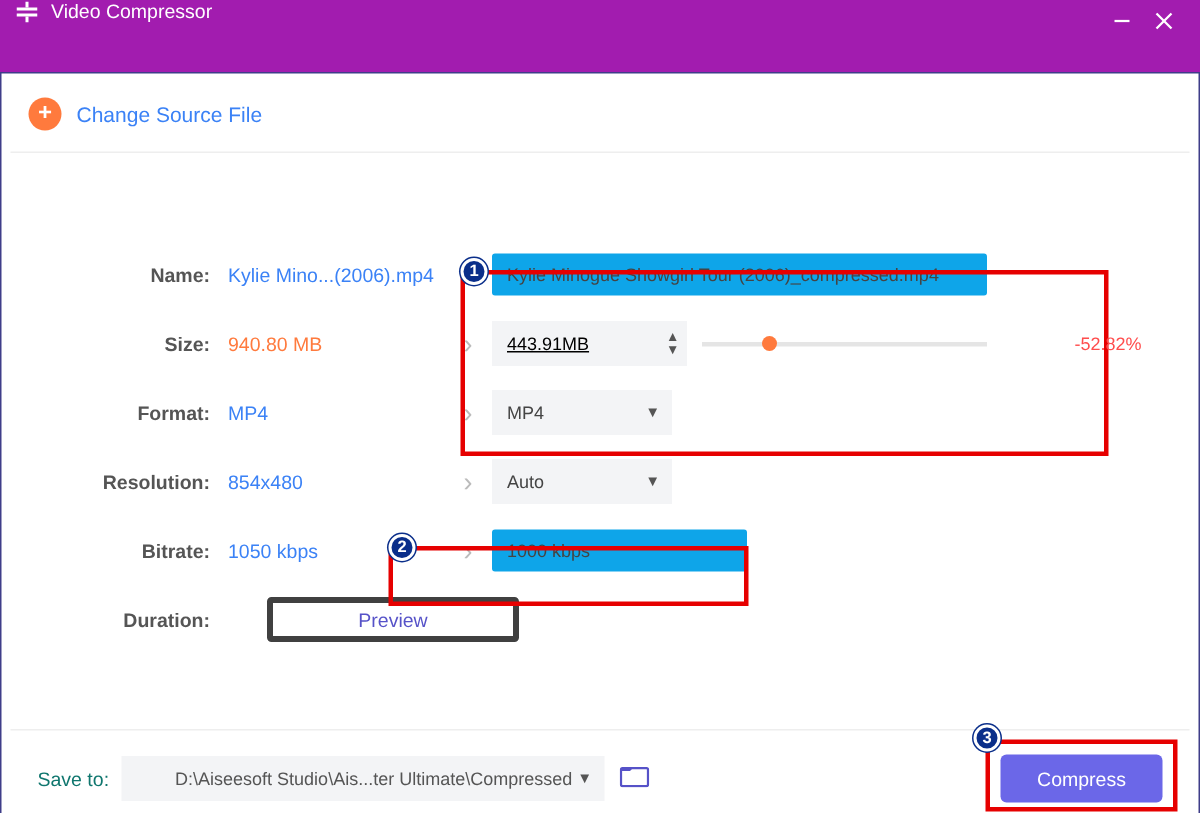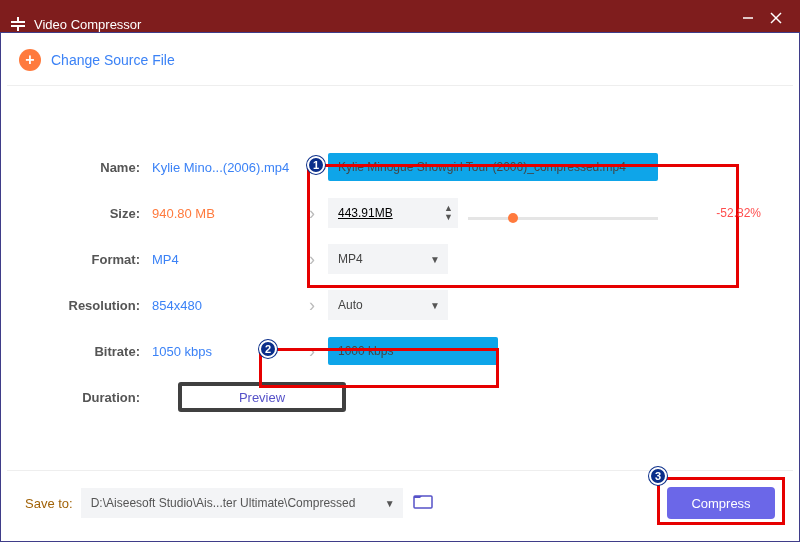--- a/index.html
+++ b/index.html
@@ -1,17 +1,17 @@
 <!DOCTYPE html>
 <html><head>
 <meta charset="utf-8">
 <style>
   * { box-sizing: border-box; margin: 0; padding: 0; font-family: Arial, sans-serif; }
   body { background: #fff; width: 800px; height: 542px; overflow: hidden; }
-  .titlebar { background: #7f1d1d; height: 32px; display: flex; align-items: flex-end; padding: 0 10px; color: #fff; font-size: 13px; }
+  .titlebar { background: #a21caf; height: 48px; display: flex; align-items: flex-start; padding: 0 10px; color: #fff; font-size: 13px; }
   .titlebar-icon { width: 16px; height: 16px; margin-right: 8px; display: flex; align-items: center; justify-content: center; }
   .titlebar-title { flex: 1; }
   .titlebar-btn { width: 28px; height: 28px; display: flex; align-items: center; justify-content: center; color: #fff; cursor: pointer; font-size: 16px; }
   .window { border: 1px solid #3f3d89; height: 510px; padding: 6px; }
   .inner { background: #fff; height: 100%; display: flex; flex-direction: column; }
   .toolbar-top { padding: 10px 12px 14px; border-bottom: 1px solid #eee; display: flex; align-items: center; }
   .plus-icon { width: 22px; height: 22px; border-radius: 50%; background: #ff7a3d; color: #fff; display: flex; align-items: center; justify-content: center; font-size: 16px; margin-right: 10px; font-weight: bold; }
   .link-orange { color: #3b82f6; font-size: 14px; cursor: pointer; }
   .content { flex: 1; padding: 58px 24px 10px 24px; position: relative; }
   .row { display: flex; align-items: center; height: 46px; }
@@ -19,32 +19,32 @@
   .src-val { width: 150px; color: #3b82f6; font-size: 13px; padding-left: 6px; overflow: hidden; white-space: nowrap; }
   .src-val.orange { color: #ff7a3d; }
   .arrow { width: 32px; color: #bbb; font-size: 18px; text-align: center; }
   .out-area { flex: 1; display: flex; align-items: center; gap: 10px; }
   .txtinput { background: #0ea5e9; border: none; padding: 7px 10px; font-size: 12px; color: #444; border-radius: 2px; width: 330px; }
   .txtinput.short { width: 170px; }
   .spin-box { background: #f3f4f6; display: flex; align-items: center; width: 130px; padding: 0 4px 0 10px; font-size: 12px; height: 30px; }
   .spin-val { flex: 1; text-decoration: underline; }
   .spin-btns { display: flex; flex-direction: column; line-height: 7px; color: #555; font-size: 9px; }
   .spin-btns span { cursor: pointer; padding: 1px; }
-  .slider-wrap { flex: 1; display: flex; align-items: flex-end; position: relative; }
+  .slider-wrap { flex: 1; display: flex; align-items: center; position: relative; }
   .slider-track { height: 3px; background: #e5e5e5; width: 190px; position: relative; }
   .slider-thumb { width: 10px; height: 10px; border-radius: 50%; background: #ff7a3d; position: absolute; top: -4px; left: 40px; }
   .slider-pct { color: #ff4d4d; font-size: 12px; margin-left: auto; padding-right: 8px; }
   .select-box { background: #f3f4f6; display: flex; align-items: center; width: 120px; padding: 0 8px 0 10px; font-size: 12px; height: 30px; cursor: pointer; color: #444; }
   .select-box span:first-child { flex: 1; }
   .caret { font-size: 10px; color: #555; }
   .preview-btn { border: 4px solid #404040; color: #5652c8; background: #fff; width: 168px; height: 30px; border-radius: 3px; font-size: 13px; cursor: pointer; }
   .footer { border-top: 1px solid #eee; padding: 16px 18px; display: flex; align-items: center; }
-  .save-label { color: #a16207; font-size: 13px; margin-right: 8px; }
+  .save-label { color: #0f766e; font-size: 13px; margin-right: 8px; }
   .path-select { background: #f3f4f6; display: flex; align-items: center; height: 30px; padding: 0 8px 0 10px; font-size: 12px; color: #555; width: 322px; cursor: pointer; }
-  .path-select span:first-child { flex: 1; overflow: hidden; white-space: nowrap; }
+  .path-select span:first-child { flex: 1; overflow: hidden; white-space: nowrap; margin-left: 26px; }
   .folder-btn { margin-left: 10px; color: #5652c8; cursor: pointer; }
   .compress-btn { margin-left: auto; background: #6b67e8; color: #fff; border: none; border-radius: 4px; width: 108px; height: 32px; font-size: 13px; cursor: pointer; }
   
   .annot { position: absolute; border: 3px solid #e60000; pointer-events: none; }
   .badge { position: absolute; width: 18px; height: 18px; border-radius: 50%; background: #0a2e8a; border: 2px solid #fff; color: #fff; font-size: 11px; font-weight: bold; display: flex; align-items: center; justify-content: center; z-index: 5; box-shadow: 0 0 0 1px #0a2e8a; }
 </style>
 </head>
 <body>
 
 <div class="titlebar">

